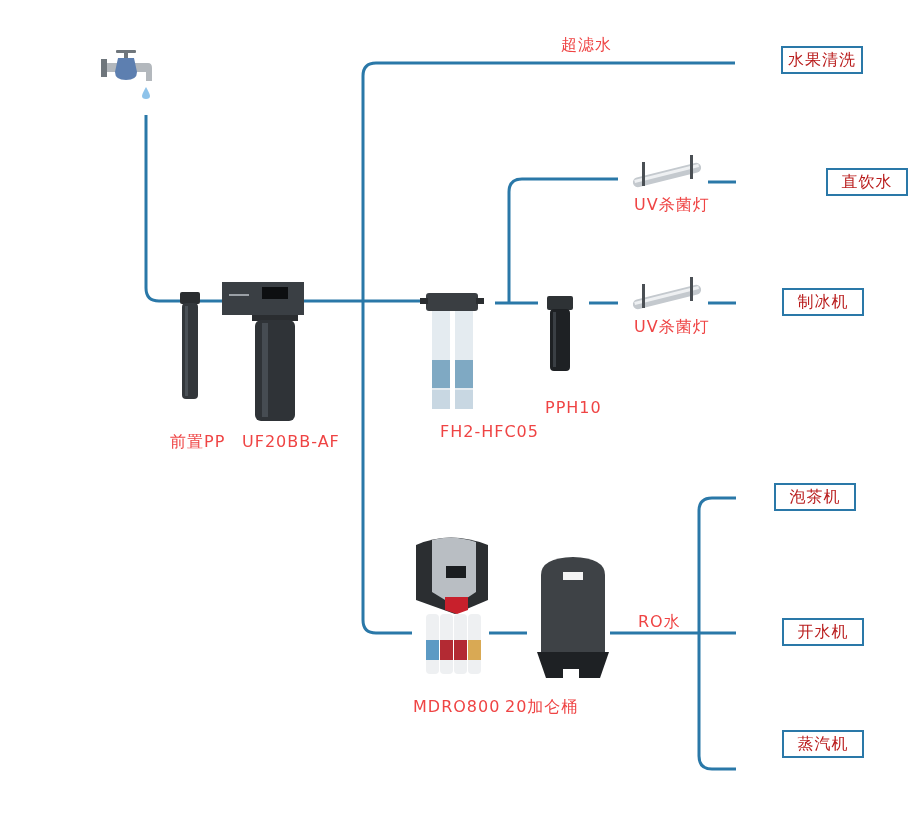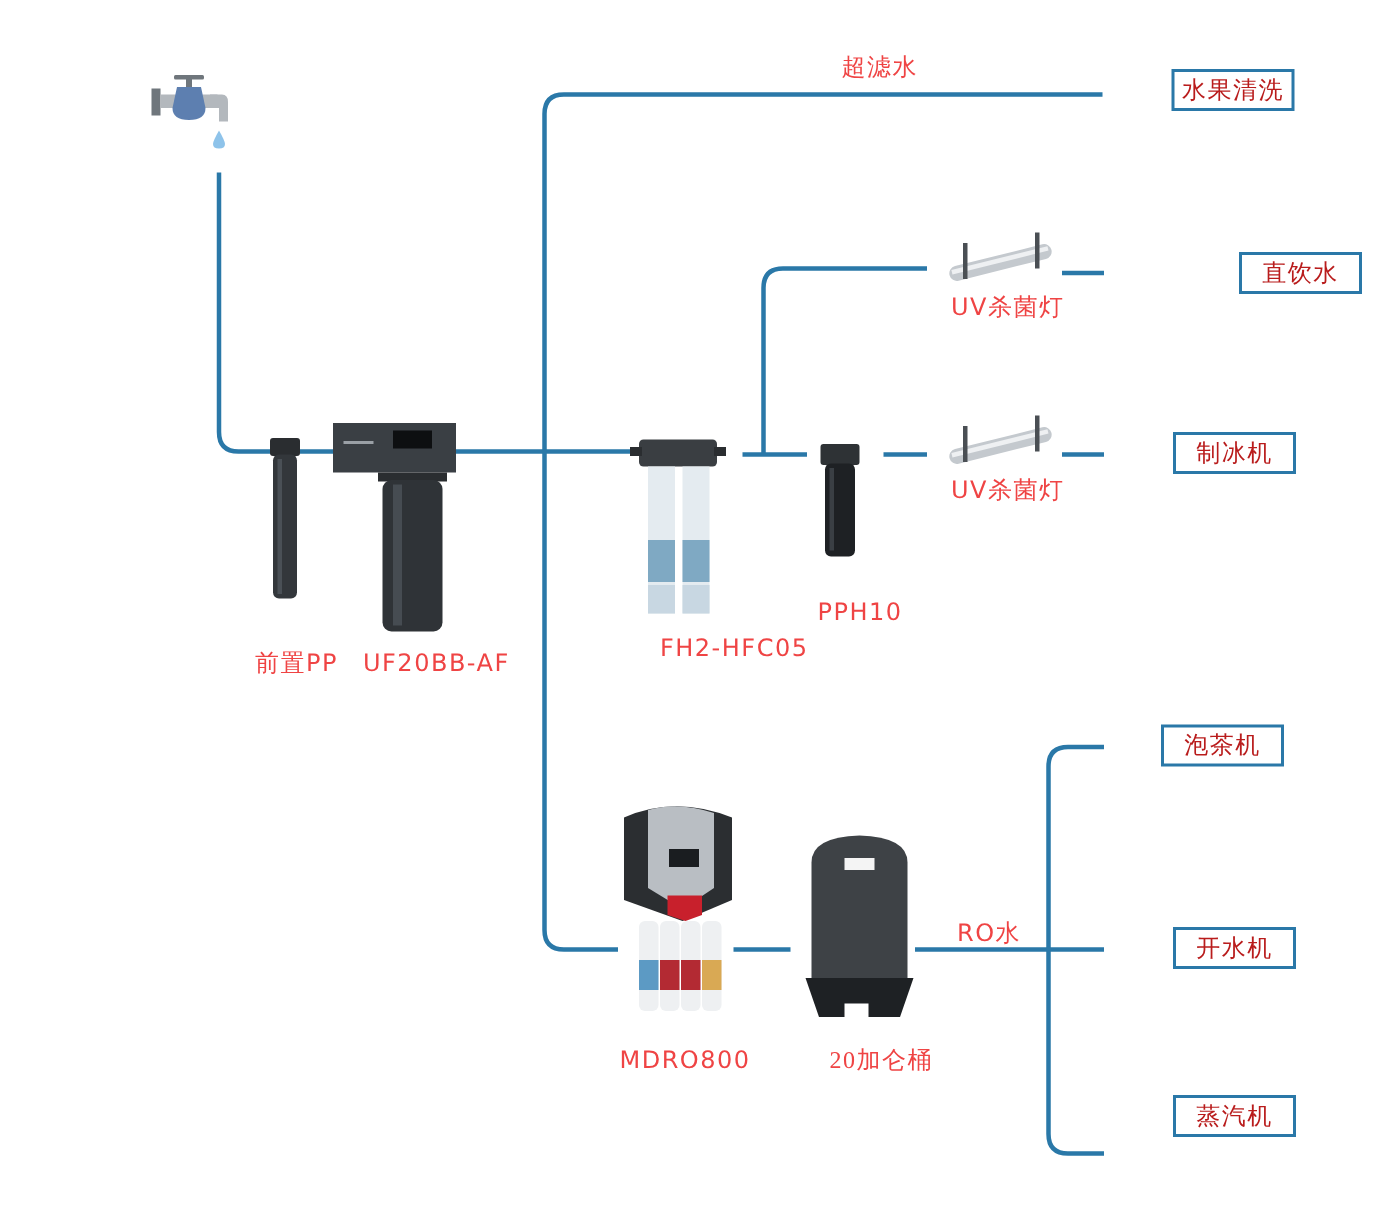--- a/index.html
+++ b/index.html
@@ -115,20 +115,20 @@
 <span class="label" style="left:561px; top:35px;">超滤水</span>
 <span class="label" style="left:638px; top:612px;">RO水</span>
 
 <span class="label" style="left:170px; top:432px;">前置PP</span>
 <span class="label" style="left:242px; top:432px;">UF20BB-AF</span>
 <span class="label" style="left:420px; top:422px;margin-left:20px;">FH2-HFC05</span>
 <span class="label" style="left:545px; top:383px;margin-top:15px;">PPH10</span>
 <span class="label" style="left:634px; top:195px;">UV杀菌灯</span>
 <span class="label" style="left:634px; top:317px;">UV杀菌灯</span>
 <span class="label" style="left:413px; top:697px;">MDRO800</span>
-<span class="label" style="left:553px; top:697px;font-family:Liberation Serif, serif;">20加仑桶</span>
+<span class="label" style="left:505px; top:697px;">20加仑桶</span>
 
 <div class="dest" style="left:735px; top:46px;">水果清洗</div>
 <div class="dest" style="left:780px; top:168px;font-family:Liberation Mono, monospace;">直饮水</div>
 <div class="dest" style="left:736px; top:288px;">制冰机</div>
 <div class="dest" style="left:728px; top:483px;">泡茶机</div>
 <div class="dest" style="left:736px; top:618px;text-align:right;">开水机</div>
 <div class="dest" style="left:736px; top:730px;">蒸汽机</div>
 
 </body></html>

